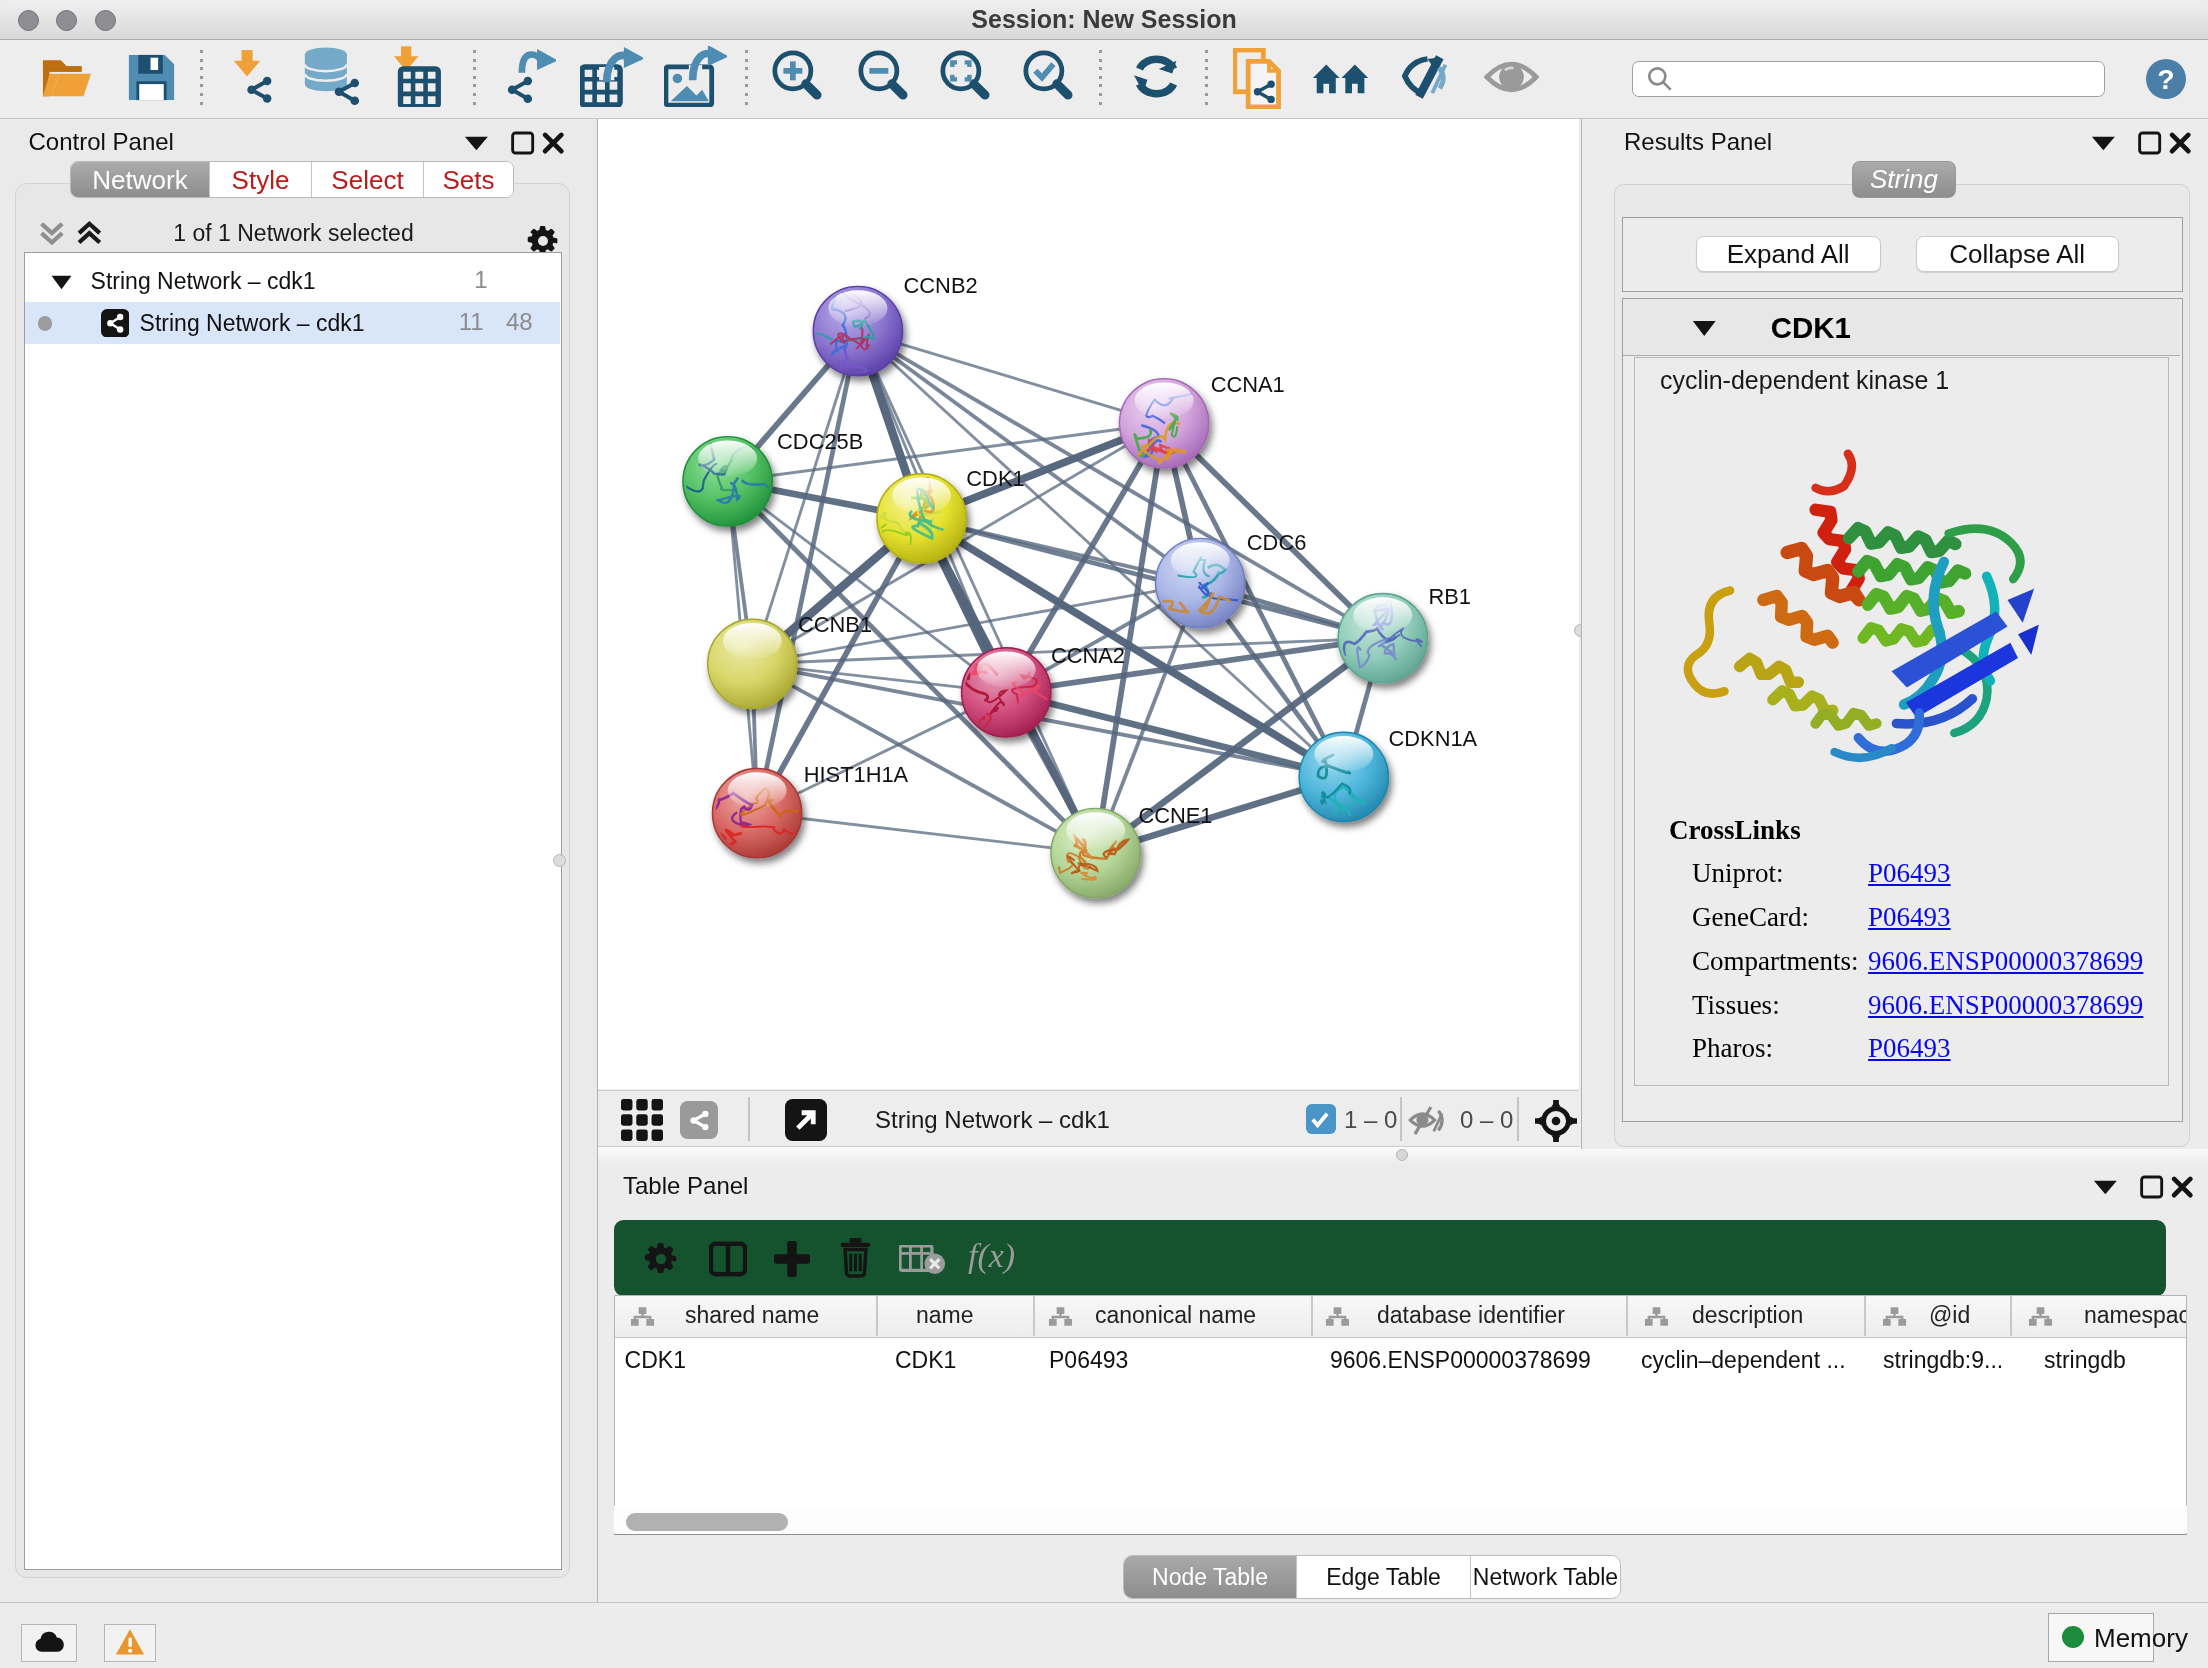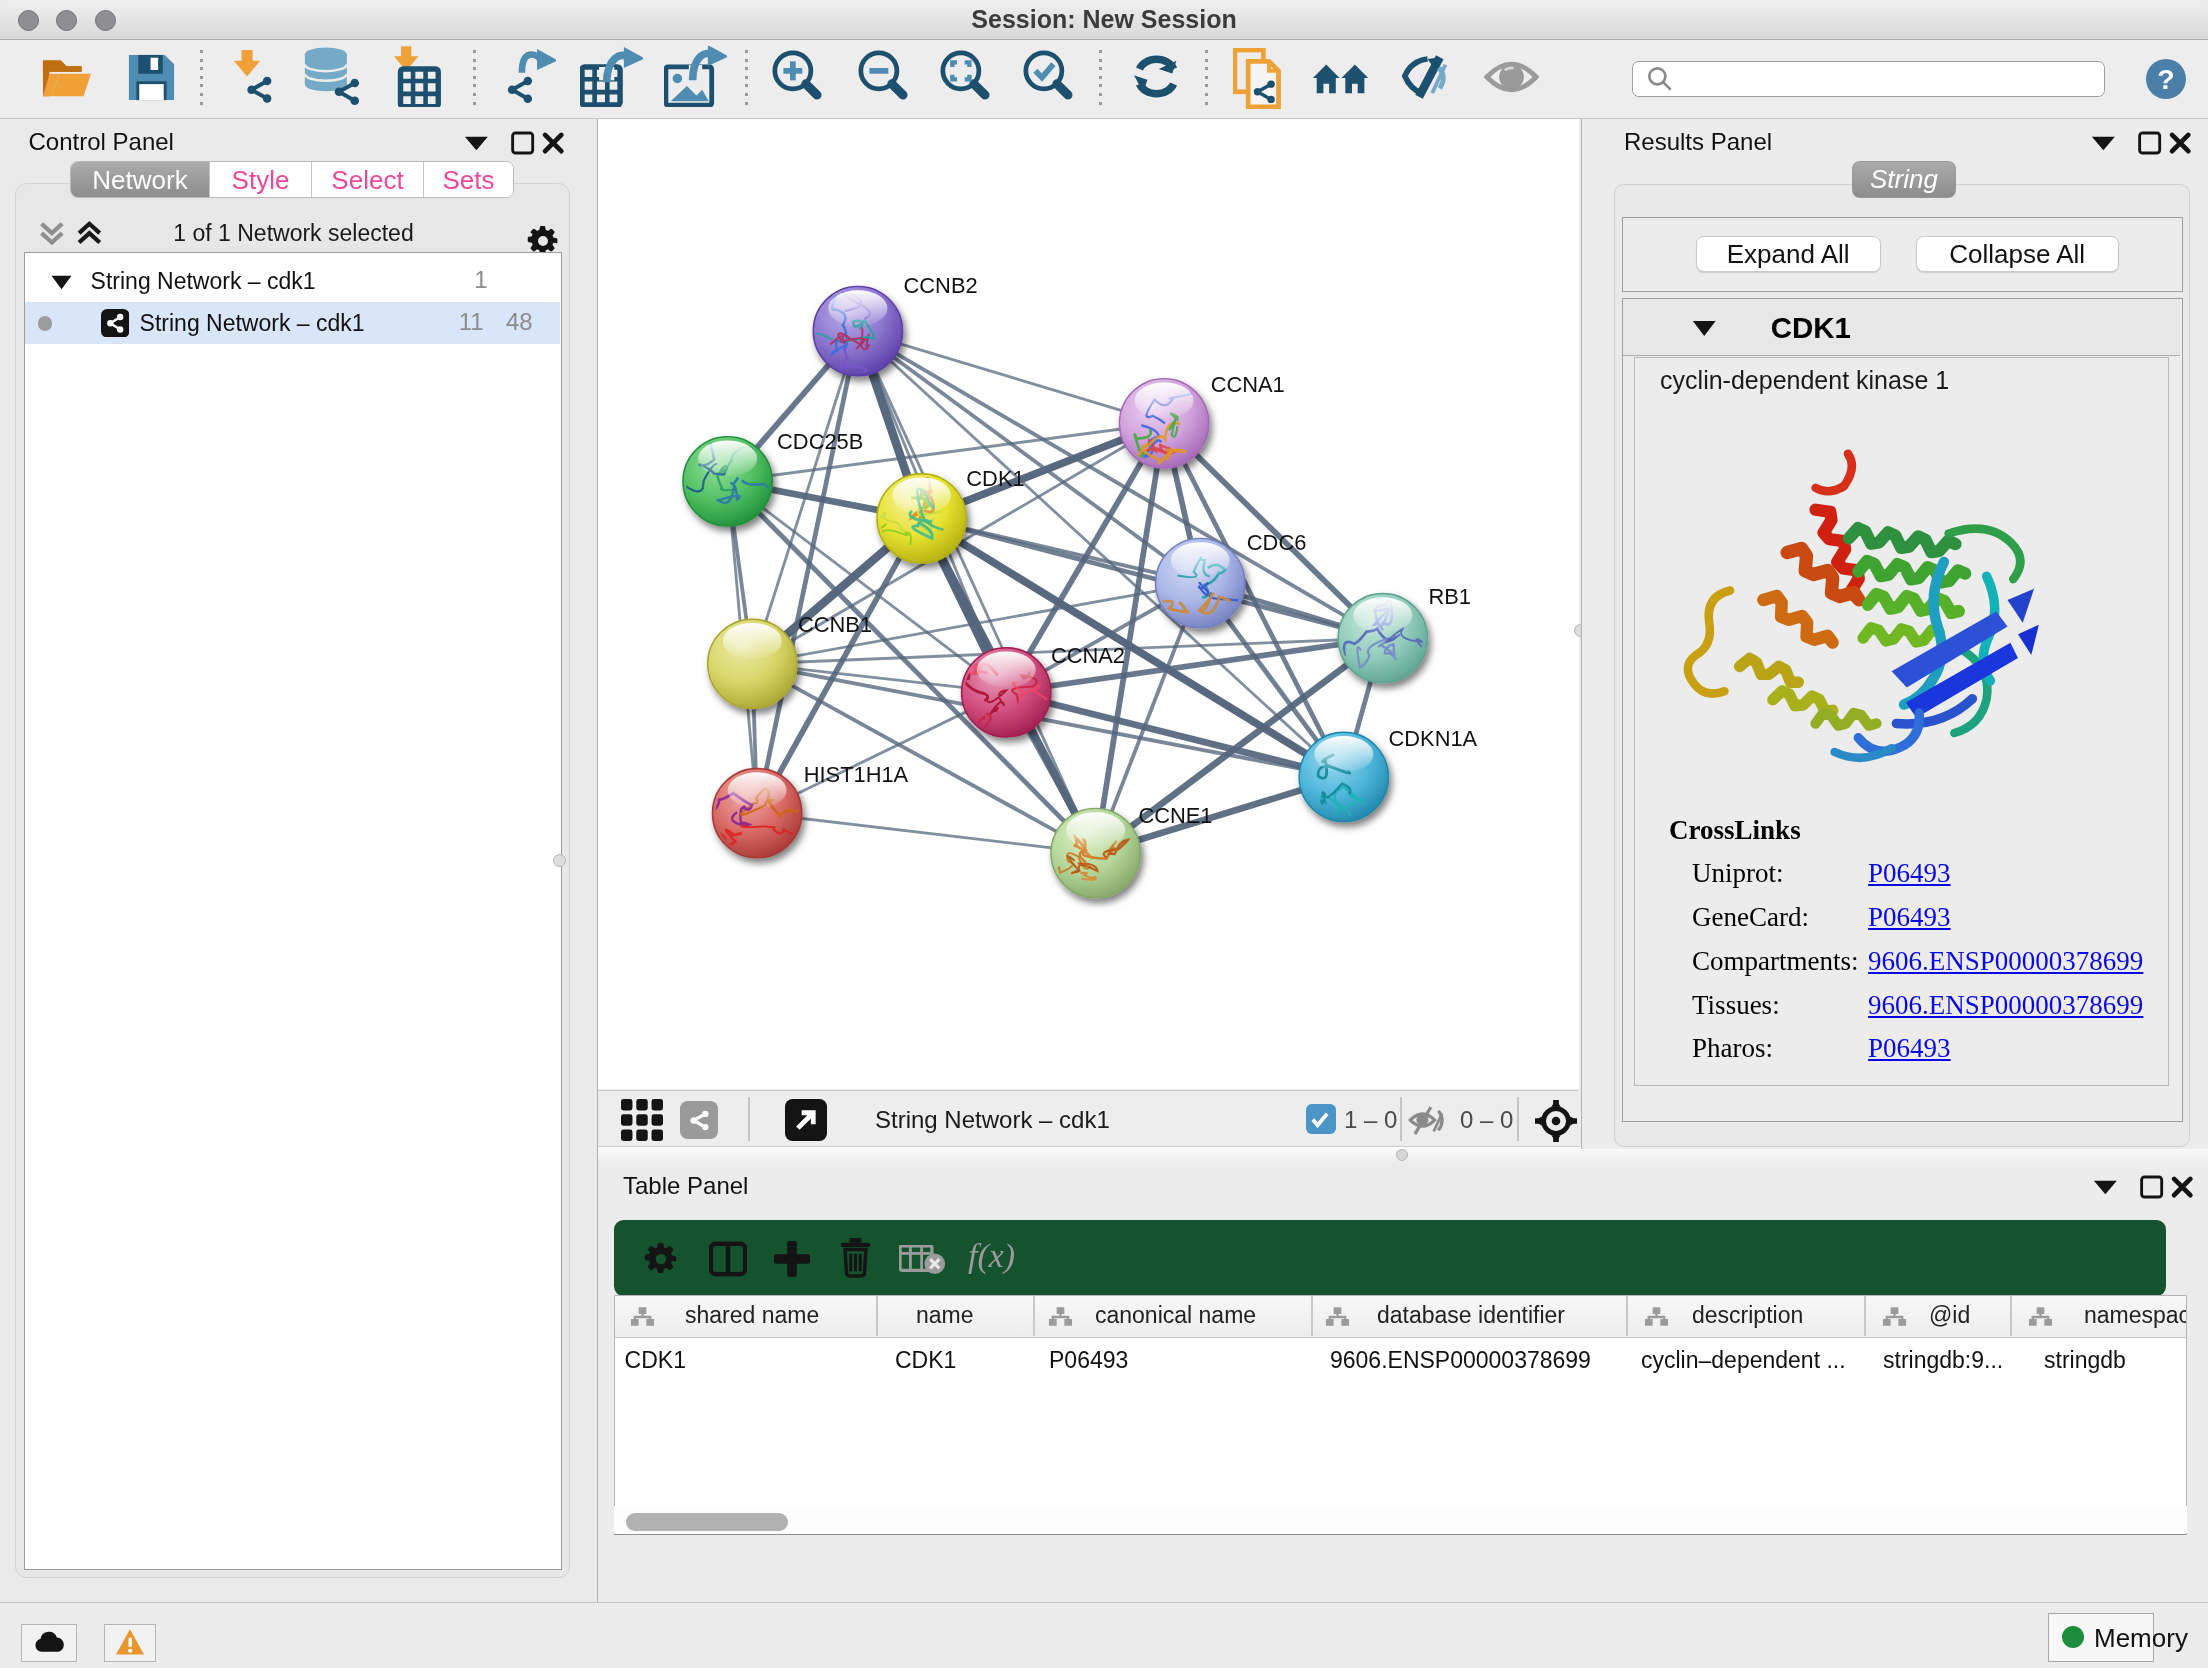--- a/index.html
+++ b/index.html
@@ -22,21 +22,21 @@
   background-image:repeating-linear-gradient(#9a9a9a 0 2.9px, transparent 2.9px 8.6px); }
 #searchbox { position:absolute; left:1632px; top:21px; width:473px; height:36px; background:#fff;
   border:1.9px solid #9f9f9f; border-radius:6.7px; }
 #helpbtn { position:absolute; left:2146px; top:59px; width:40px; height:40px; border-radius:50%;
   background:#4c7fa8; color:#fff; text-align:center; line-height:40px; font-size:28.5px; font-weight:bold; top:19px; }
 
 
 #cpanel { left:0; top:119px; width:598px; height:1483px; background:#eaeaea; border-right:1.9px solid #b2b2b2; }
 .ptitle { font-size:24px; color:#111; }
 .seg { position:absolute; z-index:5; display:flex; border:1px solid #b9b9b9; border-radius:7.6px; overflow:hidden; background:#fff; }
-.seg div { font-size:26px; color:#ec4899; text-align:center; border-right:1px solid #c4c4c4; background:#fff; }
+.seg div { font-size:26px; color:#b91c1c; text-align:center; border-right:1px solid #c4c4c4; background:#fff; }
 .seg div:last-child { border-right:none; }
 .seg .on { background:linear-gradient(#ababab,#8d8d8d); color:#fff; }
 #cp-sub { position:absolute; left:15px; top:64px; width:555px; height:1395px; background:#e7e7e7;
   border:1px solid #d2d2d2; border-radius:11.4px; }
 #cp-list { position:absolute; left:7.6px; top:68px; width:538px; height:1318px; background:#fff; border:1.9px solid #9d9d9d; }
 .row1 { position:absolute; left:0; top:7.6px; width:535px; height:42px; }
 .row2 { position:absolute; left:0; top:49px; width:535px; height:42px; background:#d9e6fa; }
 
 
 #canvas { left:598px; top:119px; width:981px; height:970px; background:#fff; }
@@ -786,20 +786,25 @@
         <div class="td" style="left:433px;">P06493</div>
         <div class="td" style="left:714px;">9606.ENSP00000378699</div>
         <div class="td" style="left:1025px;">cyclin–dependent ...</div>
         <div class="td" style="left:1267px;">stringdb:9...</div>
         <div class="td" style="left:1428px;">stringdb</div>
       </div>
     </div>
     <div id="t-scroll">
         <div id="t-thumb"></div>
       </div>
+    <div id="btabs">
+      <div class="on" style="width:173px;">Node Table</div>
+      <div style="width:174px;">Edge Table</div>
+      <div style="width:149px;">Network Table</div>
+    </div>
   </div>
 
   <div id="statusbar" class="abs">
     <div class="sbtn" style="left:21px; width:56px;">
         <svg style="position:absolute;left:10.5px;top:3.8px" width="32" height="25" viewBox="0 0 34 26">
           <path d="M9 24 a7 7 0 0 1 -1 -13.8 a9 9 0 0 1 17.4 -1.4 a6.5 6.5 0 0 1 -0.4 15.2 Z" fill="#141414"></path>
         </svg>
       </div>
     <div class="sbtn" style="left:104px; width:52px;">
         <svg style="position:absolute;left:9.5px;top:2.9px" width="30" height="27.6" viewBox="0 0 32 29">

